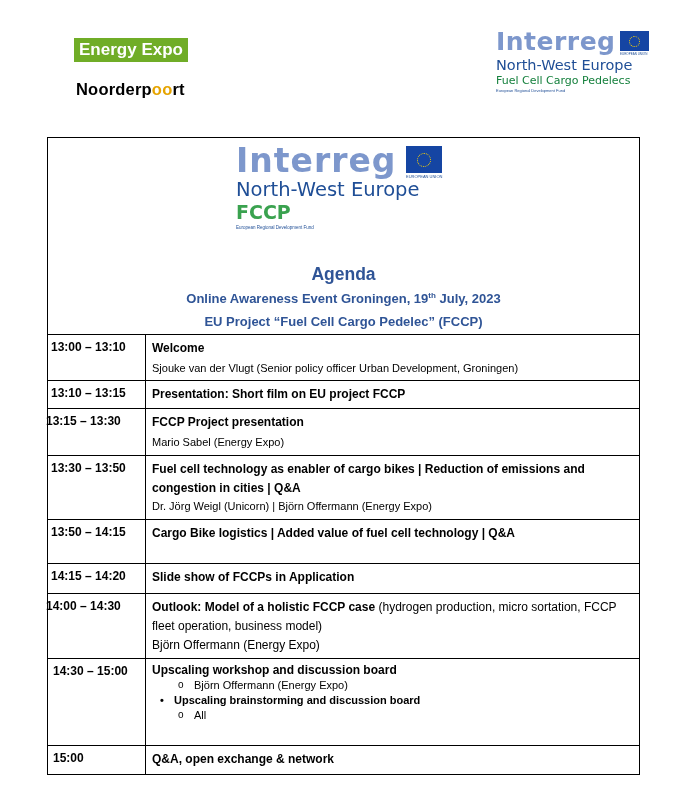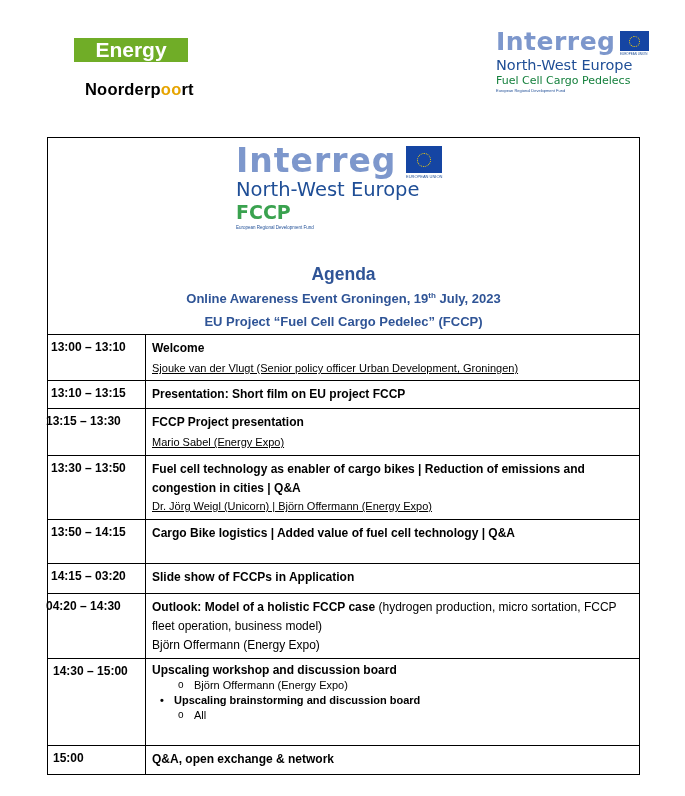--- a/index.html
+++ b/index.html
@@ -1,19 +1,19 @@
 <!DOCTYPE html>
 <html><head>
 <meta charset="utf-8">
 <style>
   html, body { margin: 0; padding: 0; background: #ffffff; }
   body { width: 685px; height: 796px; position: relative; overflow: hidden; font-family: "Liberation Sans", sans-serif; color: #000; }
 
-  .ee-logo { position: absolute; left: 74px; top: 38px; width: 114px; height: 24px; background: #70ad27; color: #fff; font-weight: bold; font-size: 21px; line-height: 24px; text-align: center; }
-  .np-logo { position: absolute; left: 85px; top: 80px; font-weight: bold; font-size: 16.5px; letter-spacing: 0.2px; }
+  .ee-logo { position: absolute; left: 74px; top: 38px; width: 114px; height: 24px; background: #70ad27; color: #fff; font-weight: bold; font-size: 17px; line-height: 24px; text-align: center; }
+  .np-logo { position: absolute; left: 76px; top: 80px; font-weight: bold; font-size: 16.5px; letter-spacing: 0.2px; }
   .np-logo .oo { color: #e6a400; }
 
   .ir-top { position: absolute; left: 496px; top: 28px; width: 160px; }
   .ir-top .word { font-family: "DejaVu Sans", sans-serif; font-weight: bold; font-size: 25px; color: #7d97cc; letter-spacing: 0.5px; line-height: 28px; }
   .ir-top .nwe { font-family: "DejaVu Sans", sans-serif; font-size: 14.5px; color: #1f4e96; line-height: 16px; margin-top: 1px; }
   .ir-top .fccp { font-family: "DejaVu Sans", sans-serif; font-size: 11px; color: #15803d; line-height: 15px; }
   .ir-top .fund { font-size: 4px; color: #1f4e96; line-height: 6px; }
   .ir-top .flag { position: absolute; left: 124px; top: 3px; width: 29px; height: 20px; background: #1545a3; }
   .ir-top .eu { position: absolute; left: 124px; top: 24px; font-size: 3px; color: #1f4e96; }
 
@@ -34,21 +34,21 @@
   .t-sub2 { top: 176px; font-size: 13px; }
   .t-sub1 sup { font-size: 8px; }
 
   .row { display: flex; border-bottom: 1.5px solid #000; }
   .row:last-child { border-bottom: none; }
   .time { width: 98px; border-right: 1.5px solid #000; box-sizing: border-box; font-weight: bold; font-size: 12px; padding: 5px 0 0 3px; }
   .time.shift { padding-left: 0; margin-left: -2px; width: 100px; }
   .time.indent { padding-left: 5px; }
   .cnt { flex: 1; padding: 4px 5px 4px 6px; font-size: 12px; }
   .cnt .b { font-weight: bold; line-height: 19px; }
-  .cnt .s { font-size: 11px; line-height: 20px; text-decoration: underline; }
+  .cnt .s { font-size: 11px; line-height: 20px; }
   .cnt .n { line-height: 19px; }
   .bul { font-weight: bold; font-size: 11px; line-height: 16px; padding-left: 22px; position: relative; }
   .bul::before { content: "•"; position: absolute; left: 8px; }
   .sub { font-size: 11px; line-height: 14px; padding-left: 42px; position: relative; }
   .sub::before { content: "o"; position: absolute; left: 26px; font-size: 10px; }
 </style>
 </head>
 <body>
 
 <div class="ee-logo">Energy Expo</div>
@@ -109,27 +109,27 @@
         <div class="s" style="line-height:16px">Dr. Jörg Weigl (Unicorn) | Björn Offermann (Energy Expo)</div>
       </div>
   </div>
   <div class="row" style="height:43px">
     <div class="time">13:50 – 14:15</div>
     <div class="cnt">
         <div class="b">Cargo Bike logistics | Added value of fuel cell technology | Q&amp;A</div>
       </div>
   </div>
   <div class="row" style="height:29px">
-    <div class="time">14:15 – 03:20</div>
+    <div class="time">14:15 – 14:20</div>
     <div class="cnt">
         <div class="b">Slide show of FCCPs in Application</div>
       </div>
   </div>
   <div class="row" style="height:64px">
-    <div class="time shift">04:20 – 14:30</div>
+    <div class="time shift">14:00 – 14:30</div>
     <div class="cnt">
         <div class="n"><b>Outlook: Model of a holistic FCCP case</b><span> (hydrogen production, micro sortation, FCCP fleet operation, business model)</span></div>
         <div class="n">Björn Offermann (Energy Expo)</div>
       </div>
   </div>
   <div class="row" style="height:86px">
     <div class="time indent">14:30 – 15:00</div>
     <div class="cnt" style="padding-top:3px">
       <div class="b" style="line-height:16px">Upscaling workshop and discussion board</div>
       <div class="sub">Björn Offermann (Energy Expo)</div>

